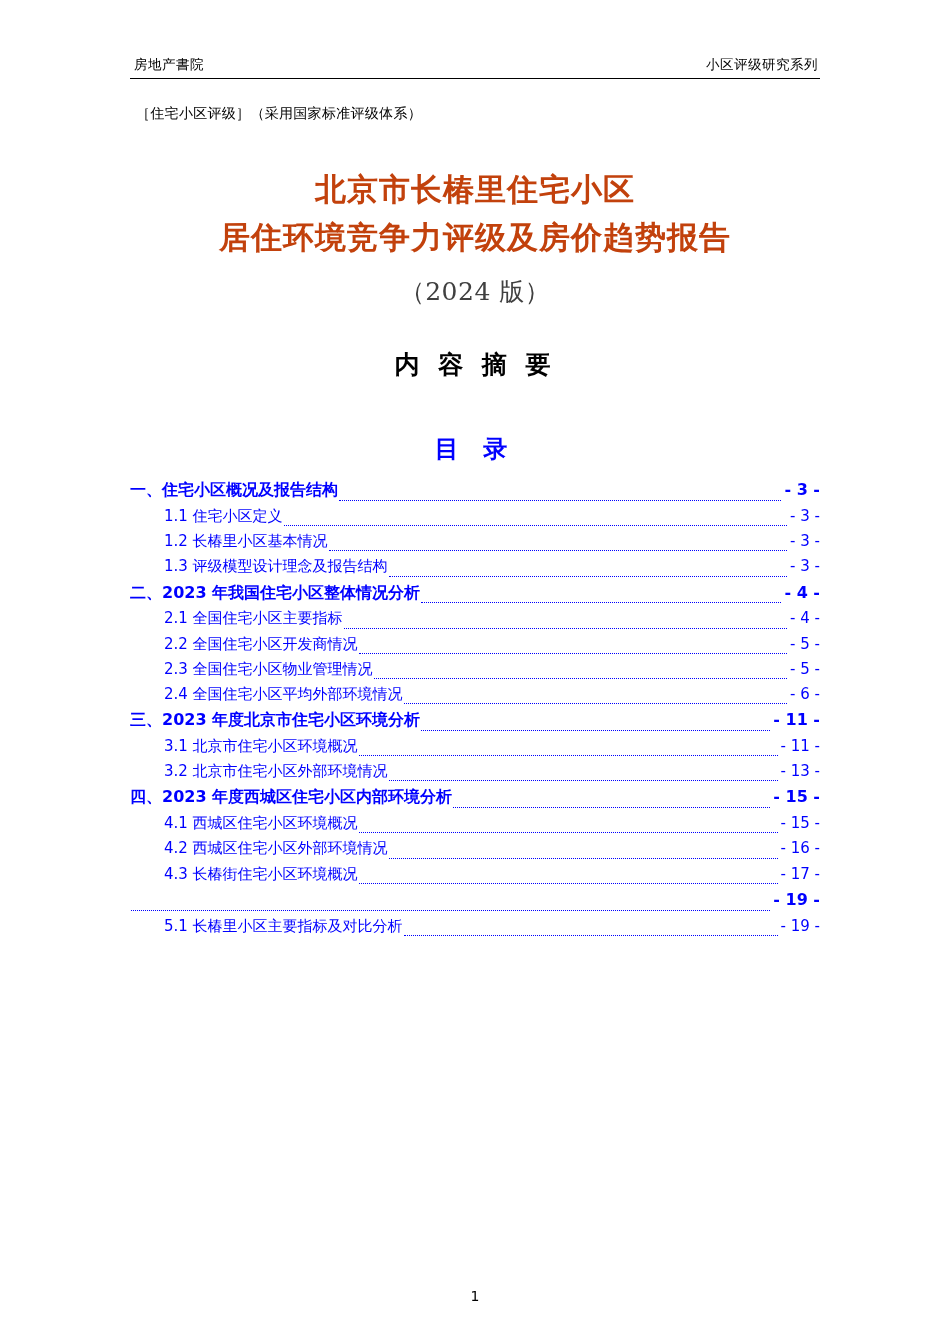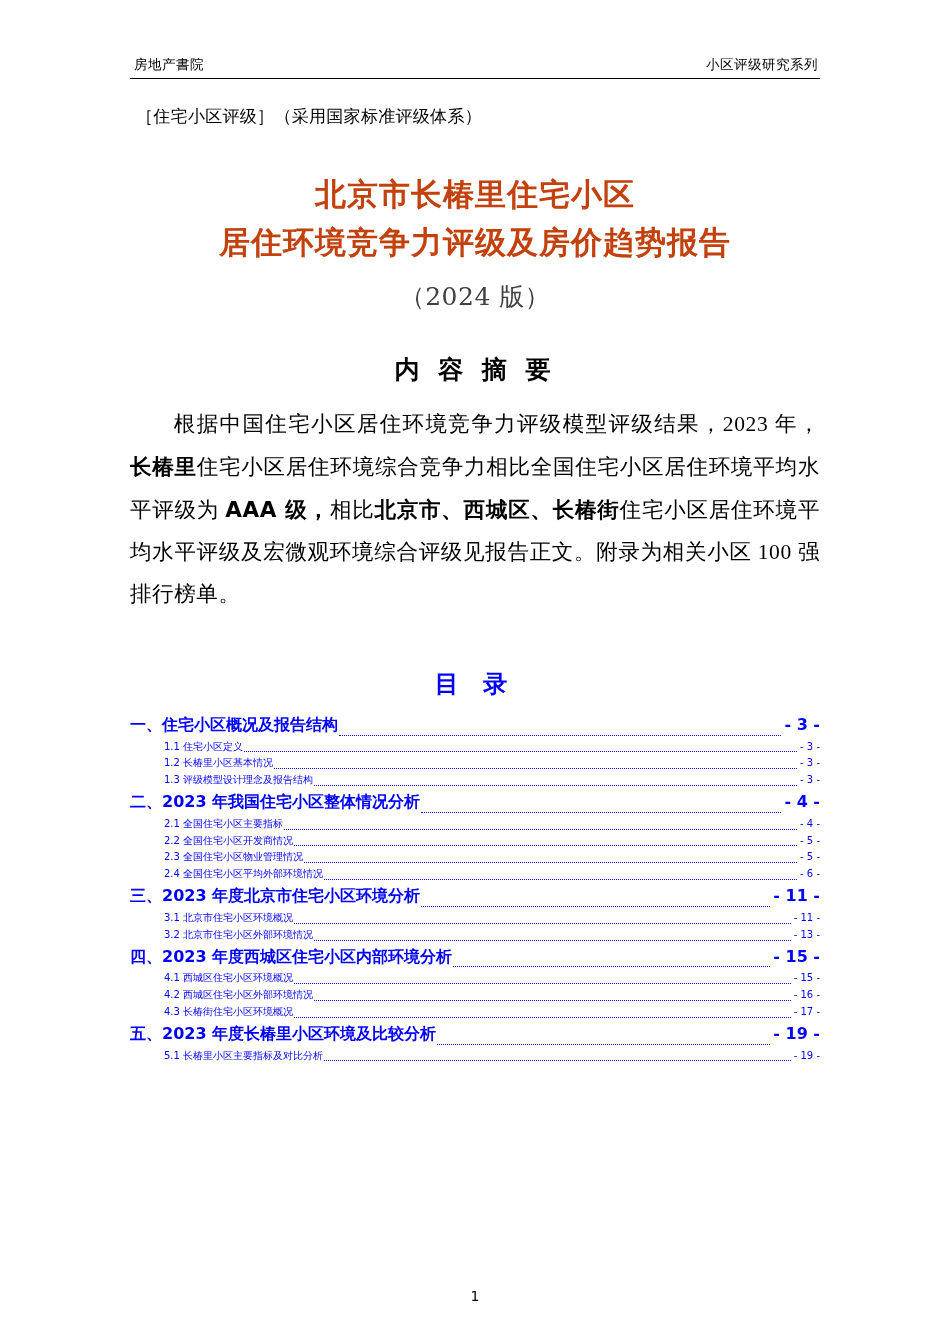--- a/index.html
+++ b/index.html
@@ -33,21 +33,21 @@
     border-bottom: 1.2px solid #000;
     letter-spacing: 0.5px;
   }
   .runhead .left { margin-left: 4px; }
   .runhead .right { margin-right: 2px; }
 
   
   .bracketline {
     margin-top: 26px;
     font-family: "DejaVu Sans", sans-serif;
-    font-size: 17px;
+    font-size: 14px;
     letter-spacing: 0.3px;
     padding-left: 6px;
   }
 
   
   .title-block {
     margin-top: 42px;
     text-align: center;
   }
   .title-main {
@@ -110,21 +110,21 @@
     font-size: 15.5px;
     line-height: 1.68;
     white-space: nowrap;
   }
   .toc-row.lvl1 {
     font-weight: bold;
     font-size: 16px;
   }
   .toc-row.lvl2 {
     padding-left: 34px;
-    font-size: 10px;
+    font-size: 15px;
   }
   .toc-label { flex: 0 0 auto; }
   .toc-dots {
     flex: 1 1 auto;
     overflow: hidden;
     margin: 0 1px 3px 1px;
     border-bottom: 1.5px dotted #0000ff;
     height: 12px;
   }
   .toc-page { flex: 0 0 auto; padding-left: 2px; }
@@ -153,116 +153,112 @@
   <div class="bracketline">［住宅小区评级］（采用国家标准评级体系）</div>
 
   <div class="title-block">
     <div class="title-main">北京市长椿里住宅小区</div>
     <div class="title-main">居住环境竞争力评级及房价趋势报告</div>
     <div class="title-sub">（2024 版）</div>
   </div>
 
   <div class="section-heading">内 容 摘 要</div>
 
-  <div class="abstract">
-    <span class="indent"></span><span>根据中国住宅小区居住环境竞争力评级模型评级结果，</span><span>2023 年，</span><b>长椿里</b><span>住宅小区居住环境综合竞争力相比全国住宅小区居住环境平均水平评级为 </span><b>AAA 级，</b><span>相比</span><b>北京市、西城区、长椿街</b><span>住宅小区居住环境平均水平评级及宏微观环境综合评级见报告正文。附录为相关小区 100 强排行榜单。</span>
+
+  <div class="toc-heading">目 录</div>
+
+  <div class="toc">
+
+    <div class="toc-row lvl1">
+      <span class="toc-label">一、住宅小区概况及报告结构</span>
+      <span class="toc-dots"></span>
+      <span class="toc-page">- 3 -</span>
+    </div>
+    <div class="toc-row lvl2">
+      <span class="toc-label">1.1 住宅小区定义</span>
+      <span class="toc-dots"></span>
+      <span class="toc-page">- 3 -</span>
+    </div>
+    <div class="toc-row lvl2">
+      <span class="toc-label">1.2 长椿里小区基本情况</span>
+      <span class="toc-dots"></span>
+      <span class="toc-page">- 3 -</span>
+    </div>
+    <div class="toc-row lvl2">
+      <span class="toc-label">1.3 评级模型设计理念及报告结构</span>
+      <span class="toc-dots"></span>
+      <span class="toc-page">- 3 -</span>
+    </div>
+    <div class="toc-row lvl1">
+      <span class="toc-label">二、2023 年我国住宅小区整体情况分析</span>
+      <span class="toc-dots"></span>
+      <span class="toc-page">- 4 -</span>
+    </div>
+    <div class="toc-row lvl2">
+      <span class="toc-label">2.1 全国住宅小区主要指标</span>
+      <span class="toc-dots"></span>
+      <span class="toc-page">- 4 -</span>
+    </div>
+    <div class="toc-row lvl2">
+      <span class="toc-label">2.2 全国住宅小区开发商情况</span>
+      <span class="toc-dots"></span>
+      <span class="toc-page">- 5 -</span>
+    </div>
+    <div class="toc-row lvl2">
+      <span class="toc-label">2.3 全国住宅小区物业管理情况</span>
+      <span class="toc-dots"></span>
+      <span class="toc-page">- 5 -</span>
+    </div>
+    <div class="toc-row lvl2">
+      <span class="toc-label">2.4 全国住宅小区平均外部环境情况</span>
+      <span class="toc-dots"></span>
+      <span class="toc-page">- 6 -</span>
+    </div>
+    <div class="toc-row lvl1">
+      <span class="toc-label">三、2023 年度北京市住宅小区环境分析</span>
+      <span class="toc-dots"></span>
+      <span class="toc-page">- 11 -</span>
+    </div>
+    <div class="toc-row lvl2">
+      <span class="toc-label">3.1 北京市住宅小区环境概况</span>
+      <span class="toc-dots"></span>
+      <span class="toc-page">- 11 -</span>
+    </div>
+    <div class="toc-row lvl2">
+      <span class="toc-label">3.2 北京市住宅小区外部环境情况</span>
+      <span class="toc-dots"></span>
+      <span class="toc-page">- 13 -</span>
+    </div>
+    <div class="toc-row lvl1">
+      <span class="toc-label">四、2023 年度西城区住宅小区内部环境分析</span>
+      <span class="toc-dots"></span>
+      <span class="toc-page">- 15 -</span>
+    </div>
+    <div class="toc-row lvl2">
+      <span class="toc-label">4.1 西城区住宅小区环境概况</span>
+      <span class="toc-dots"></span>
+      <span class="toc-page">- 15 -</span>
+    </div>
+    <div class="toc-row lvl2">
+      <span class="toc-label">4.2 西城区住宅小区外部环境情况</span>
+      <span class="toc-dots"></span>
+      <span class="toc-page">- 16 -</span>
+    </div>
+    <div class="toc-row lvl2">
+      <span class="toc-label">4.3 长椿街住宅小区环境概况</span>
+      <span class="toc-dots"></span>
+      <span class="toc-page">- 17 -</span>
+    </div>
+    <div class="toc-row lvl1">
+      <span class="toc-dots"></span>
+      <span class="toc-page">- 19 -</span>
+    </div>
+    <div class="toc-row lvl2">
+      <span class="toc-label">5.1 长椿里小区主要指标及对比分析</span>
+      <span class="toc-dots"></span>
+      <span class="toc-page">- 19 -</span>
+    </div>
+
   </div>
 
-  <div class="toc-heading">目 录</div>
-
-  <div class="toc">
-
-    <div class="toc-row lvl1">
-      <span class="toc-label">一、住宅小区概况及报告结构</span>
-      <span class="toc-dots"></span>
-      <span class="toc-page">- 3 -</span>
-    </div>
-    <div class="toc-row lvl2">
-      <span class="toc-label">1.1 住宅小区定义</span>
-      <span class="toc-dots"></span>
-      <span class="toc-page">- 3 -</span>
-    </div>
-    <div class="toc-row lvl2">
-      <span class="toc-label">1.2 长椿里小区基本情况</span>
-      <span class="toc-dots"></span>
-      <span class="toc-page">- 3 -</span>
-    </div>
-    <div class="toc-row lvl2">
-      <span class="toc-label">1.3 评级模型设计理念及报告结构</span>
-      <span class="toc-dots"></span>
-      <span class="toc-page">- 3 -</span>
-    </div>
-    <div class="toc-row lvl1">
-      <span class="toc-label">二、2023 年我国住宅小区整体情况分析</span>
-      <span class="toc-dots"></span>
-      <span class="toc-page">- 4 -</span>
-    </div>
-    <div class="toc-row lvl2">
-      <span class="toc-label">2.1 全国住宅小区主要指标</span>
-      <span class="toc-dots"></span>
-      <span class="toc-page">- 4 -</span>
-    </div>
-    <div class="toc-row lvl2">
-      <span class="toc-label">2.2 全国住宅小区开发商情况</span>
-      <span class="toc-dots"></span>
-      <span class="toc-page">- 5 -</span>
-    </div>
-    <div class="toc-row lvl2">
-      <span class="toc-label">2.3 全国住宅小区物业管理情况</span>
-      <span class="toc-dots"></span>
-      <span class="toc-page">- 5 -</span>
-    </div>
-    <div class="toc-row lvl2">
-      <span class="toc-label">2.4 全国住宅小区平均外部环境情况</span>
-      <span class="toc-dots"></span>
-      <span class="toc-page">- 6 -</span>
-    </div>
-    <div class="toc-row lvl1">
-      <span class="toc-label">三、2023 年度北京市住宅小区环境分析</span>
-      <span class="toc-dots"></span>
-      <span class="toc-page">- 11 -</span>
-    </div>
-    <div class="toc-row lvl2">
-      <span class="toc-label">3.1 北京市住宅小区环境概况</span>
-      <span class="toc-dots"></span>
-      <span class="toc-page">- 11 -</span>
-    </div>
-    <div class="toc-row lvl2">
-      <span class="toc-label">3.2 北京市住宅小区外部环境情况</span>
-      <span class="toc-dots"></span>
-      <span class="toc-page">- 13 -</span>
-    </div>
-    <div class="toc-row lvl1">
-      <span class="toc-label">四、2023 年度西城区住宅小区内部环境分析</span>
-      <span class="toc-dots"></span>
-      <span class="toc-page">- 15 -</span>
-    </div>
-    <div class="toc-row lvl2">
-      <span class="toc-label">4.1 西城区住宅小区环境概况</span>
-      <span class="toc-dots"></span>
-      <span class="toc-page">- 15 -</span>
-    </div>
-    <div class="toc-row lvl2">
-      <span class="toc-label">4.2 西城区住宅小区外部环境情况</span>
-      <span class="toc-dots"></span>
-      <span class="toc-page">- 16 -</span>
-    </div>
-    <div class="toc-row lvl2">
-      <span class="toc-label">4.3 长椿街住宅小区环境概况</span>
-      <span class="toc-dots"></span>
-      <span class="toc-page">- 17 -</span>
-    </div>
-    <div class="toc-row lvl1">
-      <span class="toc-label">五、2023 年度长椿里小区环境及比较分析</span>
-      <span class="toc-dots"></span>
-      <span class="toc-page">- 19 -</span>
-    </div>
-    <div class="toc-row lvl2">
-      <span class="toc-label">5.1 长椿里小区主要指标及对比分析</span>
-      <span class="toc-dots"></span>
-      <span class="toc-page">- 19 -</span>
-    </div>
-
-  </div>
-
   <div class="footer">1</div>
 
 </div>
 
 </body></html>

